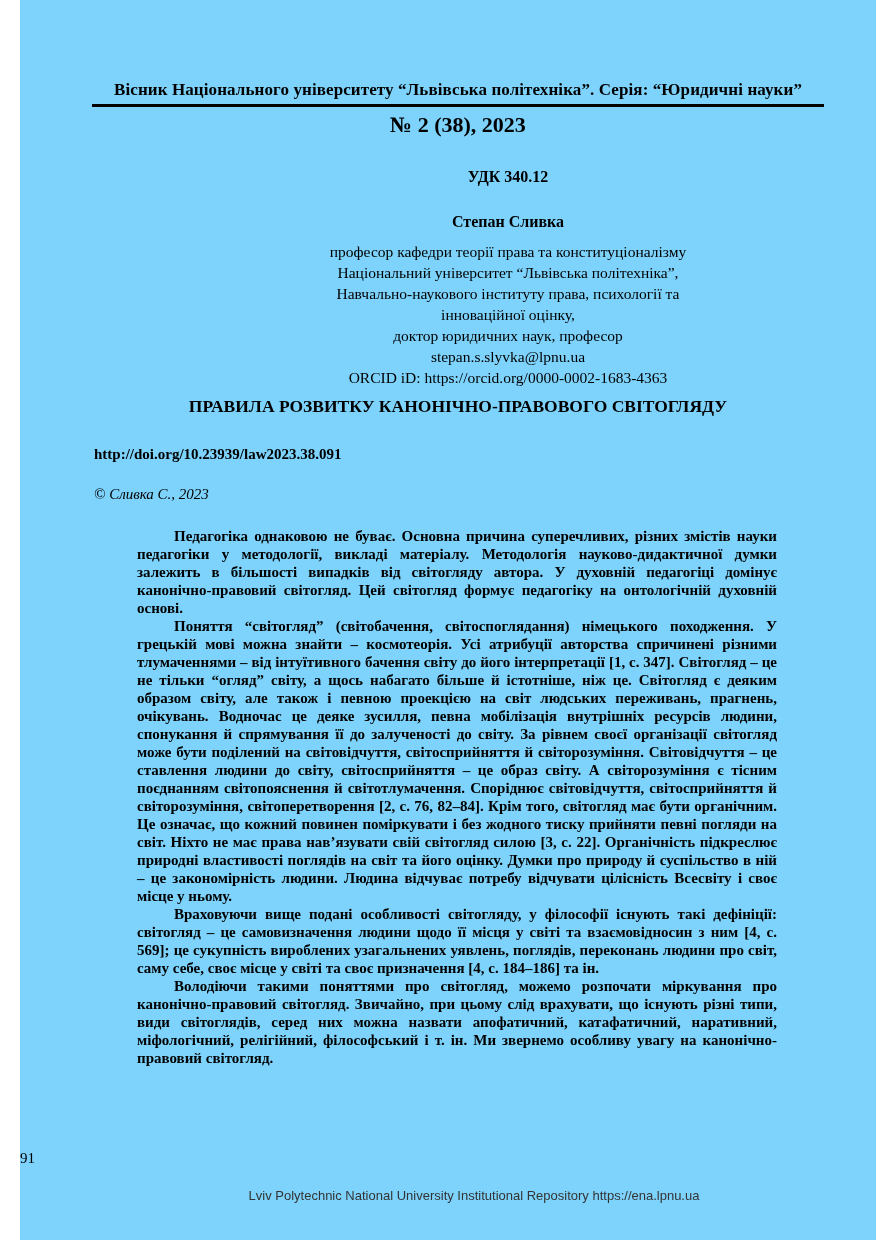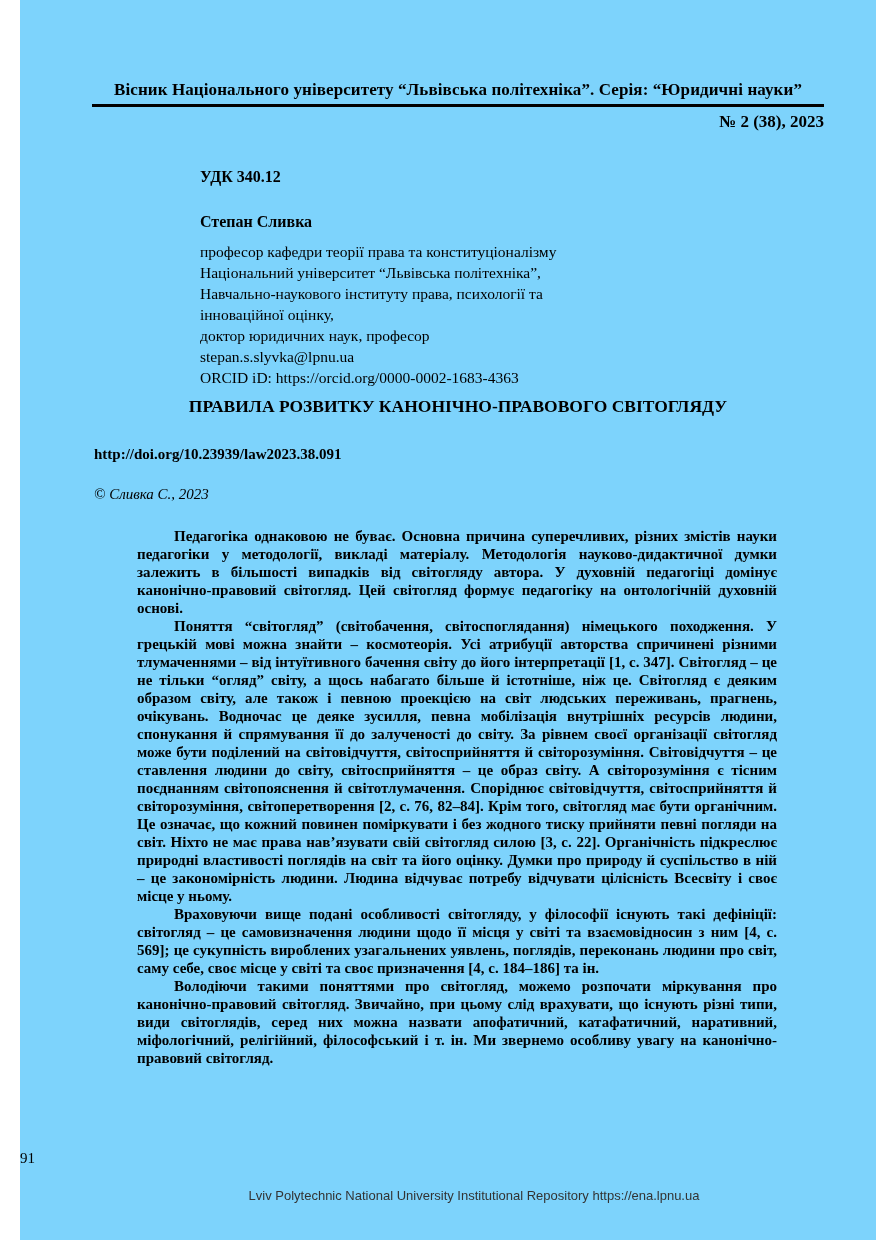--- a/index.html
+++ b/index.html
@@ -8,23 +8,23 @@
     width:876px;height:1240px;
     background:#7dd3fc;color:#000;
     font-family:"Liberation Serif", serif;
     overflow:hidden;
     margin-left:20px;
   }
   
   .header-zone{position:absolute;top:80px;left:72px;right:72px;}
   .journal-line{font-size:17px;font-weight:700;text-align:center;white-space:nowrap;letter-spacing:.1px;}
   .header-rule{margin-top:4px;height:3px;background:#000;}
-  .issue-line{margin-top:5px;font-size:17px;font-weight:700;text-align:right;}
+  .issue-line{margin-top:5px;font-size:22px;font-weight:700;text-align:center;}
   
-  .right-block{position:absolute;top:168px;right:80px;left:180px;text-align:left;}
+  .right-block{position:absolute;top:168px;right:80px;left:180px;text-align:center;}
   .udc{font-size:16px;font-weight:700;}
   .author{font-size:16px;font-weight:700;margin-top:27px;}
   .affiliation{margin-top:10px;font-size:15.5px;line-height:21px;font-weight:400;}
   
   .article-title{position:absolute;top:396px;left:72px;right:72px;text-align:center;font-size:17.5px;font-weight:700;}
   .doi-line{position:absolute;top:446px;left:74px;font-size:15px;font-weight:700;}
   .copyright-line{position:absolute;top:486px;left:74px;font-size:15px;font-style:italic;font-weight:400;}
   
   .article-body{
     position:absolute;top:527px;left:117px;right:119px;

